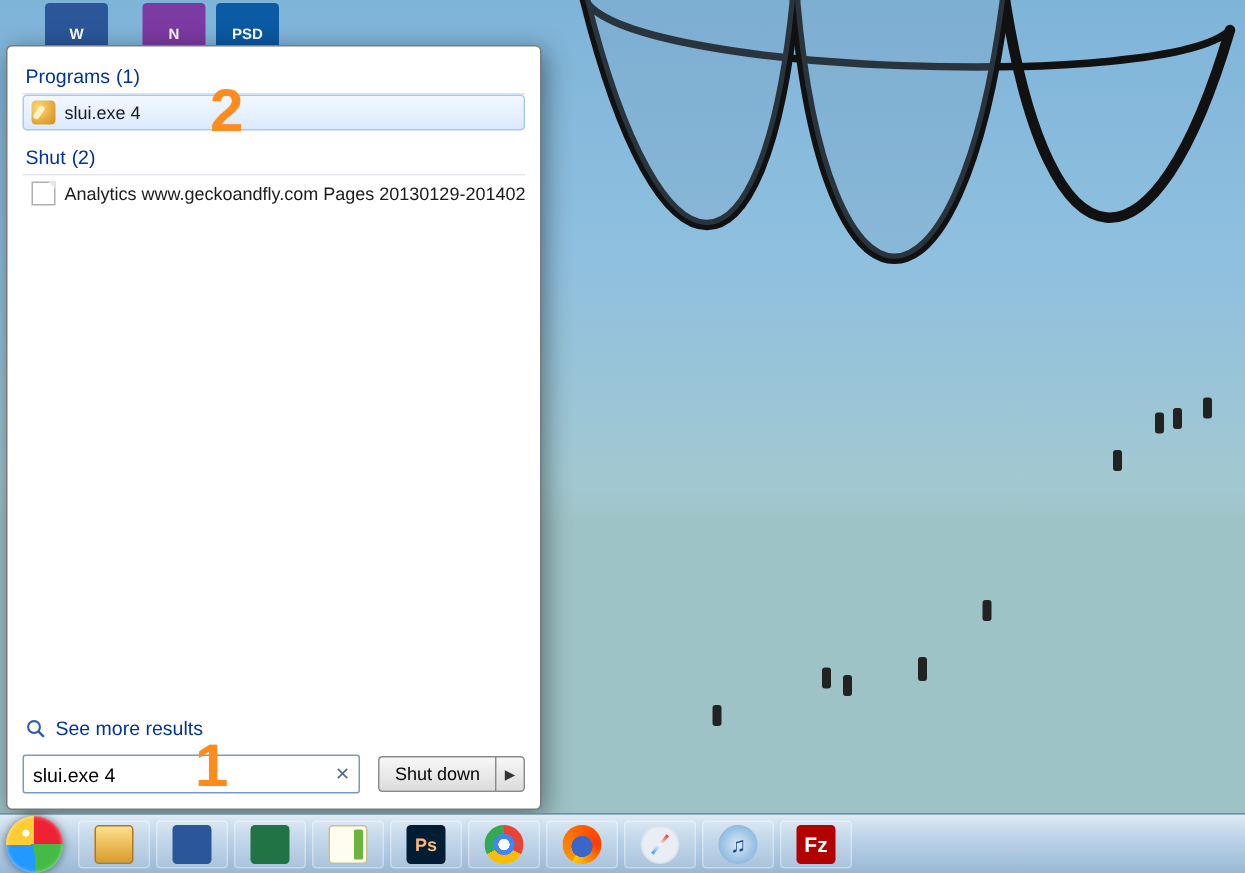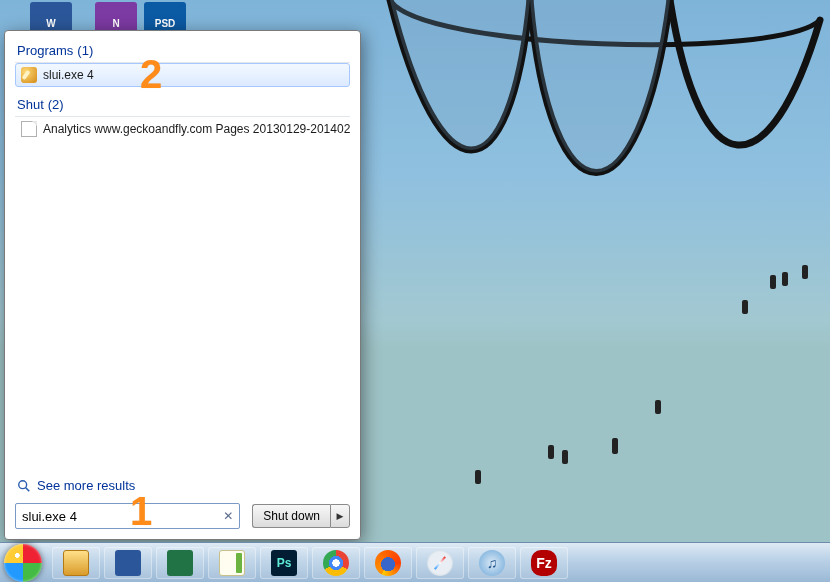--- a/index.html
+++ b/index.html
@@ -92,30 +92,30 @@
     width:48px; height:32px; border:1px solid rgba(255,255,255,0.35);
     border-radius:3px; background:rgba(255,255,255,0.12);
     display:flex; align-items:center; justify-content:center; flex:none;
   }
   .tb-ic { width:26px; height:26px; border-radius:3px; }
   .ic-explorer { background:linear-gradient(#ffe08a,#d99b2b); border:1px solid #b47912; }
   .ic-word { background:#2b579a; }
   .ic-excel { background:#217346; }
   .ic-np { background:#fffdf0; border:1px solid #c9c18c; position:relative;}
   .ic-np::after{content:"";position:absolute;right:2px;top:2px;width:6px;height:20px;background:#6db33f;border-radius:1px;}
-  .ic-ps { background:#001d33; color:#5eead4; font-weight:bold; font-size:12px; display:flex;align-items:center;justify-content:center;}
+  .ic-ps { background:#001d33; color:#fdba74; font-weight:bold; font-size:12px; display:flex;align-items:center;justify-content:center;}
   .ic-chrome { background:radial-gradient(circle at 50% 50%, #fff 0 20%, #4285f4 21% 38%, transparent 39%),
                conic-gradient(#ea4335 0 120deg,#fbbc05 120deg 240deg,#34a853 240deg 360deg); border-radius:50%;}
   .ic-firefox { background:radial-gradient(circle at 50% 55%, #3a66c9 0 36%, transparent 37%),
                 conic-gradient(from 210deg,#ff9500,#ff3c00 240deg,#ffcd00); border-radius:50%;}
   .ic-safari { background:radial-gradient(circle,#e8eef3 0 60%, #9fb6c9 100%); border-radius:50%; position:relative;}
   .ic-safari::after{content:"";position:absolute;left:50%;top:50%;width:2px;height:16px;background:linear-gradient(#e33,#fff 50%,#39f);transform:translate(-50%,-50%) rotate(40deg);}
   .ic-itunes { background:radial-gradient(circle,#d9e8f6,#6ea8d8); border-radius:50%; position:relative;}
   .ic-itunes::after{content:"♫";position:absolute;inset:0;display:flex;align-items:center;justify-content:center;color:#184c84;font-size:14px;}
-  .ic-fz { background:#b30000; color:#fff; font-weight:bold; font-size:14px; display:flex;align-items:center;justify-content:center;border-radius:10px;}
+  .ic-fz { background:#b30000; color:#fff; font-weight:bold; font-size:14px; display:flex;align-items:center;justify-content:center;}
 </style>
 </head>
 <body>
 
 <div id="desktop">
 
   <svg id="sculpture" viewBox="0 0 460 320">
     <g fill="none" stroke="#111" stroke-width="7" stroke-linecap="round">
       <path d="M10,10 C60,210 130,210 150,10"></path>
       <path d="M150,10 C170,240 260,240 290,10"></path>

